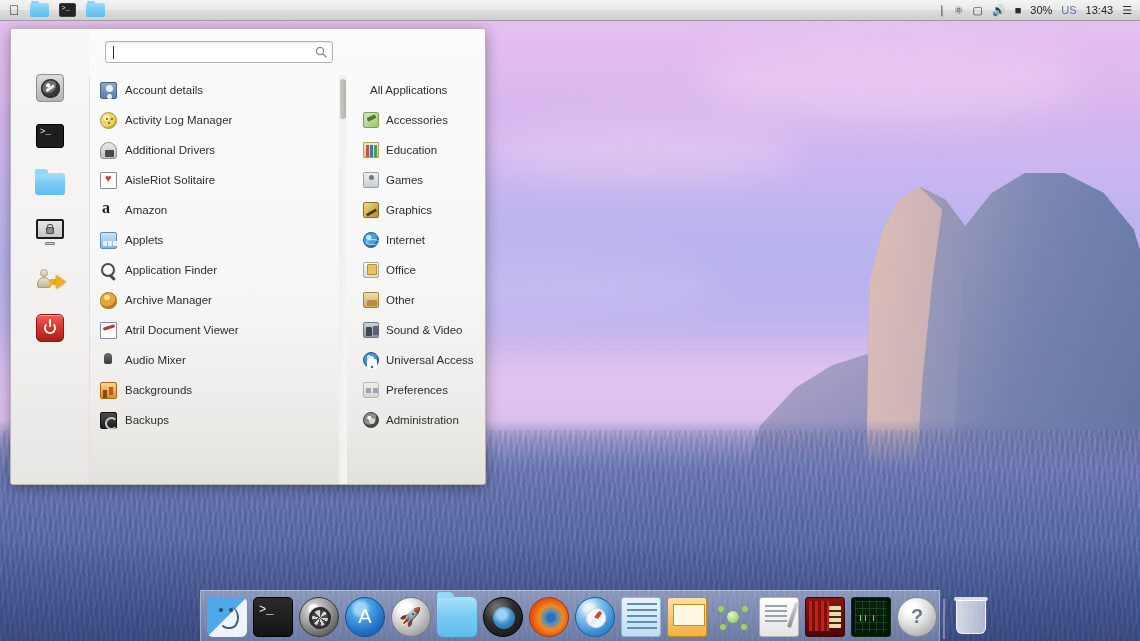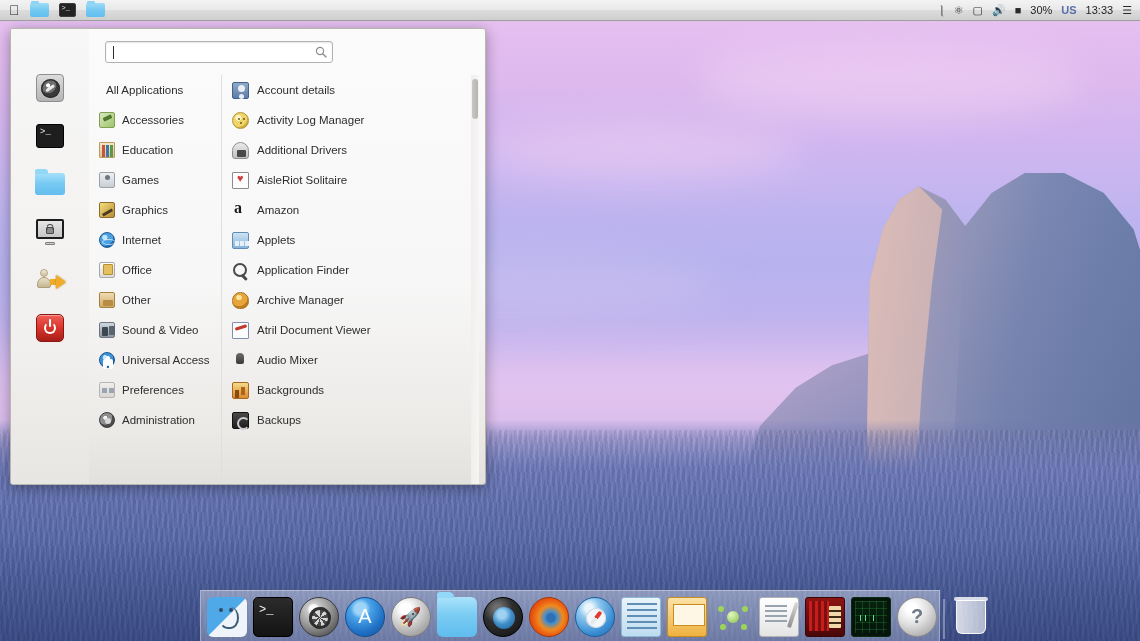--- a/index.html
+++ b/index.html
@@ -124,21 +124,21 @@
   }
   .mb-term {
     width: 17px; height: 14px; border-radius: 2px; background: #232323;
     position: relative; border: 1px solid #3d3d3d;
   }
   .mb-term::after {
     content: ">_"; position: absolute; left: 2px; top: 0px;
     font-family: "Liberation Mono", monospace; font-size: 7px; color: #e8e8e8;
   }
   .mbr-txt { font-size: 11px; color: #222; }
-  .mbr-txt.kbd { color: #5a6fa8; font-weight: bold; }
+  .mbr-txt.kbd { color: #5a6fa8; font-weight: normal; }
   .mbr-icon { font-size: 11px; color: #2a2a2a; line-height: 1; }
 
   
   #appmenu {
     position: absolute; left: 10px; top: 28px; width: 476px; height: 457px;
     background: linear-gradient(to bottom, #fbfbfb 0%, #f7f7f7 55%, #eceae7 88%, #e3e1de 100%);
     border: 1px solid #b9b6b2;
     border-radius: 3px;
     box-shadow: 0 3px 14px rgba(0,0,0,.35);
     display: flex;
@@ -500,21 +500,21 @@
   </div>
 
   <div id="menubar-right">
     <span class="mbr-icon">⎱</span>
     <span class="mbr-icon">⚛</span>
     <span class="mbr-icon">▢</span>
     <span class="mbr-icon">🔊</span>
     <span class="mbr-icon">■</span>
     <span class="mbr-txt">30%</span>
     <span class="mbr-txt kbd">US</span>
-    <span class="mbr-txt">13:33</span>
+    <span class="mbr-txt">13:43</span>
     <span class="mbr-icon">☰</span>
   </div>
 </div>
 
 <div id="appmenu">
 
   <div id="menu-sidebar">
     <div class="side-btn">
       <span class="ic-settings">
           <span class="gear"></span>
@@ -562,20 +562,100 @@
           <svg width="12" height="12" viewBox="0 0 12 12">
             <circle cx="5" cy="5" r="3.6" fill="none" stroke="#444" stroke-width="1.2"></circle>
             <line x1="7.7" y1="7.7" x2="11" y2="11" stroke="#444" stroke-width="1.4" stroke-linecap="round"></line>
           </svg>
         </span>
       </div>
     </div>
 
     <div id="lists">
 
+      <div id="app-col">
+        <div class="app-scroll">
+          <div class="app-item">
+            <span class="app-ico">
+                <span class="sq ico-account"></span>
+              </span>
+            <span>Account details</span>
+          </div>
+          <div class="app-item">
+            <span class="app-ico">
+                <span class="sq ico-activity"></span>
+              </span>
+            <span>Activity Log Manager</span>
+          </div>
+          <div class="app-item">
+            <span class="app-ico">
+                <span class="sq ico-drivers"></span>
+              </span>
+            <span>Additional Drivers</span>
+          </div>
+          <div class="app-item">
+            <span class="app-ico">
+                <span class="sq ico-aisleriot"></span>
+              </span>
+            <span>AisleRiot Solitaire</span>
+          </div>
+          <div class="app-item">
+            <span class="app-ico">
+                <span class="sq ico-amazon"></span>
+              </span>
+            <span>Amazon</span>
+          </div>
+          <div class="app-item">
+            <span class="app-ico">
+                <span class="sq ico-applets"></span>
+              </span>
+            <span>Applets</span>
+          </div>
+          <div class="app-item">
+            <span class="app-ico">
+                <span class="sq ico-finder-search"></span>
+              </span>
+            <span>Application Finder</span>
+          </div>
+          <div class="app-item">
+            <span class="app-ico">
+                <span class="sq ico-archive"></span>
+              </span>
+            <span>Archive Manager</span>
+          </div>
+          <div class="app-item">
+            <span class="app-ico">
+                <span class="sq ico-atril"></span>
+              </span>
+            <span>Atril Document Viewer</span>
+          </div>
+          <div class="app-item">
+            <span class="app-ico">
+                <span class="sq ico-audio"></span>
+              </span>
+            <span>Audio Mixer</span>
+          </div>
+          <div class="app-item">
+            <span class="app-ico">
+                <span class="sq ico-backgrounds"></span>
+              </span>
+            <span>Backgrounds</span>
+          </div>
+          <div class="app-item">
+            <span class="app-ico">
+                <span class="sq ico-backups"></span>
+              </span>
+            <span>Backups</span>
+          </div>
+        </div>
+        <div id="app-scrollbar">
+          <div id="app-thumb"></div>
+        </div>
+      </div>
+
       <div id="cat-col">
         <div class="cat-item plain">
           <span>All Applications</span>
         </div>
         <div class="cat-item">
           <span class="cat-ico">
               <span class="sq ico-accessories"></span>
             </span>
           <span>Accessories</span>
         </div>
@@ -634,100 +714,20 @@
           <span>Preferences</span>
         </div>
         <div class="cat-item">
           <span class="cat-ico">
               <span class="sq ico-admin"></span>
             </span>
           <span>Administration</span>
         </div>
       </div>
 
-      <div id="app-col">
-        <div class="app-scroll">
-          <div class="app-item">
-            <span class="app-ico">
-                <span class="sq ico-account"></span>
-              </span>
-            <span>Account details</span>
-          </div>
-          <div class="app-item">
-            <span class="app-ico">
-                <span class="sq ico-activity"></span>
-              </span>
-            <span>Activity Log Manager</span>
-          </div>
-          <div class="app-item">
-            <span class="app-ico">
-                <span class="sq ico-drivers"></span>
-              </span>
-            <span>Additional Drivers</span>
-          </div>
-          <div class="app-item">
-            <span class="app-ico">
-                <span class="sq ico-aisleriot"></span>
-              </span>
-            <span>AisleRiot Solitaire</span>
-          </div>
-          <div class="app-item">
-            <span class="app-ico">
-                <span class="sq ico-amazon"></span>
-              </span>
-            <span>Amazon</span>
-          </div>
-          <div class="app-item">
-            <span class="app-ico">
-                <span class="sq ico-applets"></span>
-              </span>
-            <span>Applets</span>
-          </div>
-          <div class="app-item">
-            <span class="app-ico">
-                <span class="sq ico-finder-search"></span>
-              </span>
-            <span>Application Finder</span>
-          </div>
-          <div class="app-item">
-            <span class="app-ico">
-                <span class="sq ico-archive"></span>
-              </span>
-            <span>Archive Manager</span>
-          </div>
-          <div class="app-item">
-            <span class="app-ico">
-                <span class="sq ico-atril"></span>
-              </span>
-            <span>Atril Document Viewer</span>
-          </div>
-          <div class="app-item">
-            <span class="app-ico">
-                <span class="sq ico-audio"></span>
-              </span>
-            <span>Audio Mixer</span>
-          </div>
-          <div class="app-item">
-            <span class="app-ico">
-                <span class="sq ico-backgrounds"></span>
-              </span>
-            <span>Backgrounds</span>
-          </div>
-          <div class="app-item">
-            <span class="app-ico">
-                <span class="sq ico-backups"></span>
-              </span>
-            <span>Backups</span>
-          </div>
-        </div>
-        <div id="app-scrollbar">
-          <div id="app-thumb"></div>
-        </div>
-      </div>
-
     </div>
   </div>
 </div>
 
 <div id="dock">
   <div class="dock-item">
       <span class="d-ic d-finder"></span>
     </div>
   <div class="dock-item">
       <span class="d-ic d-term"></span>

